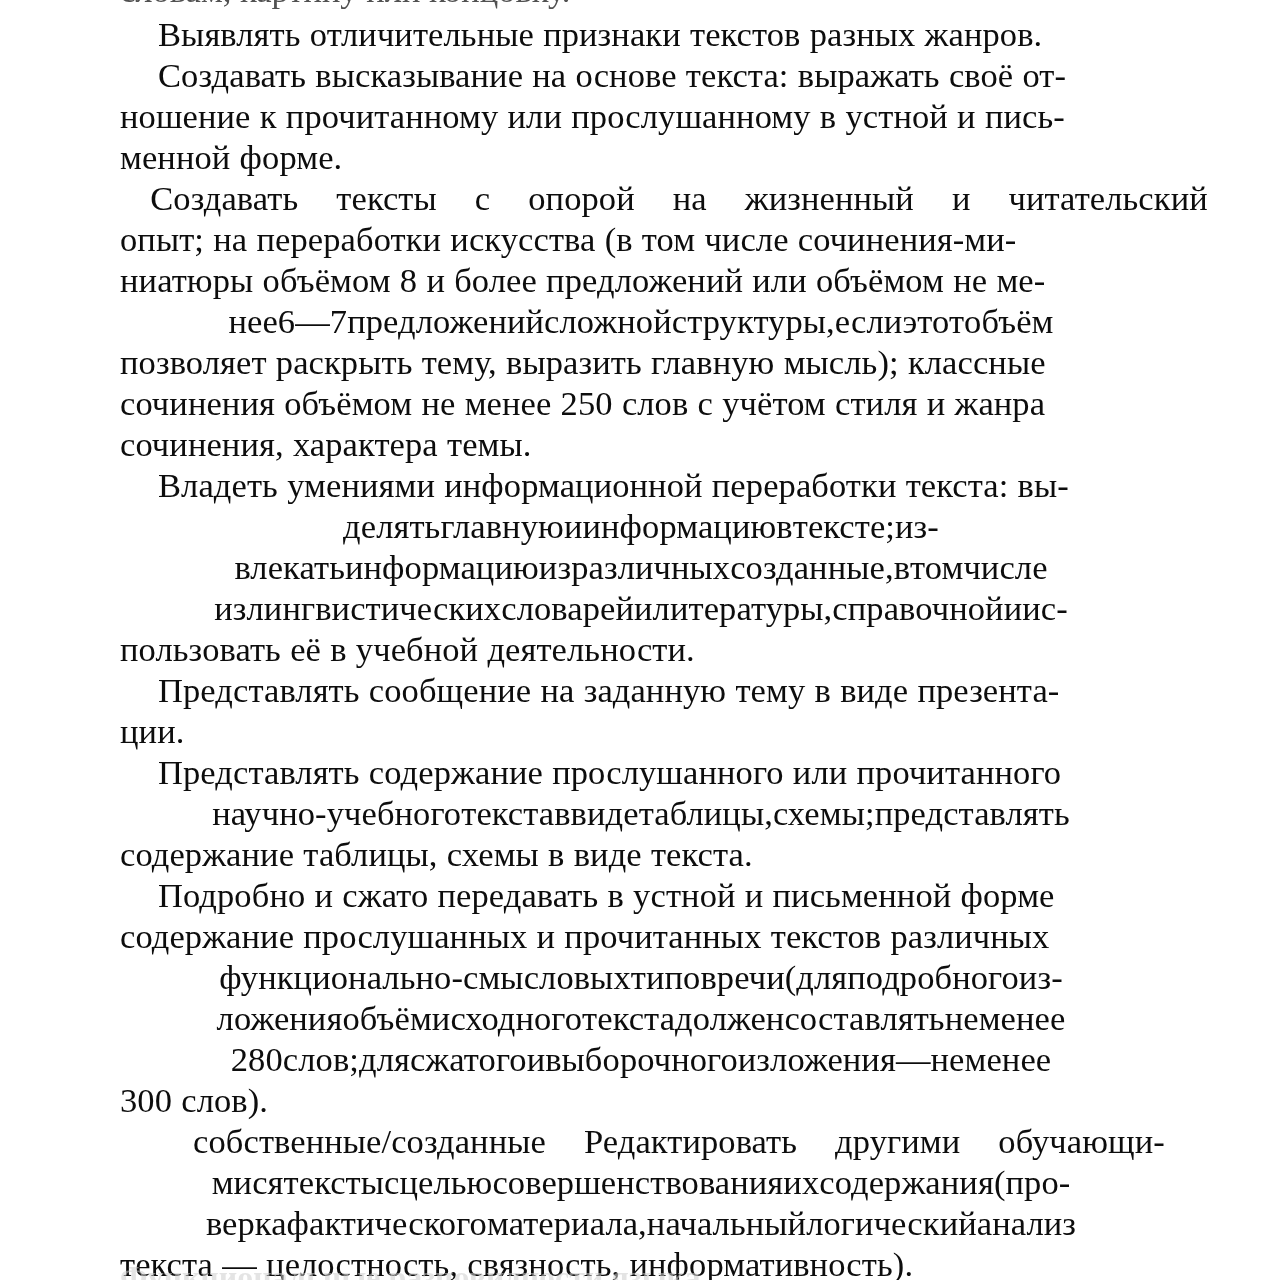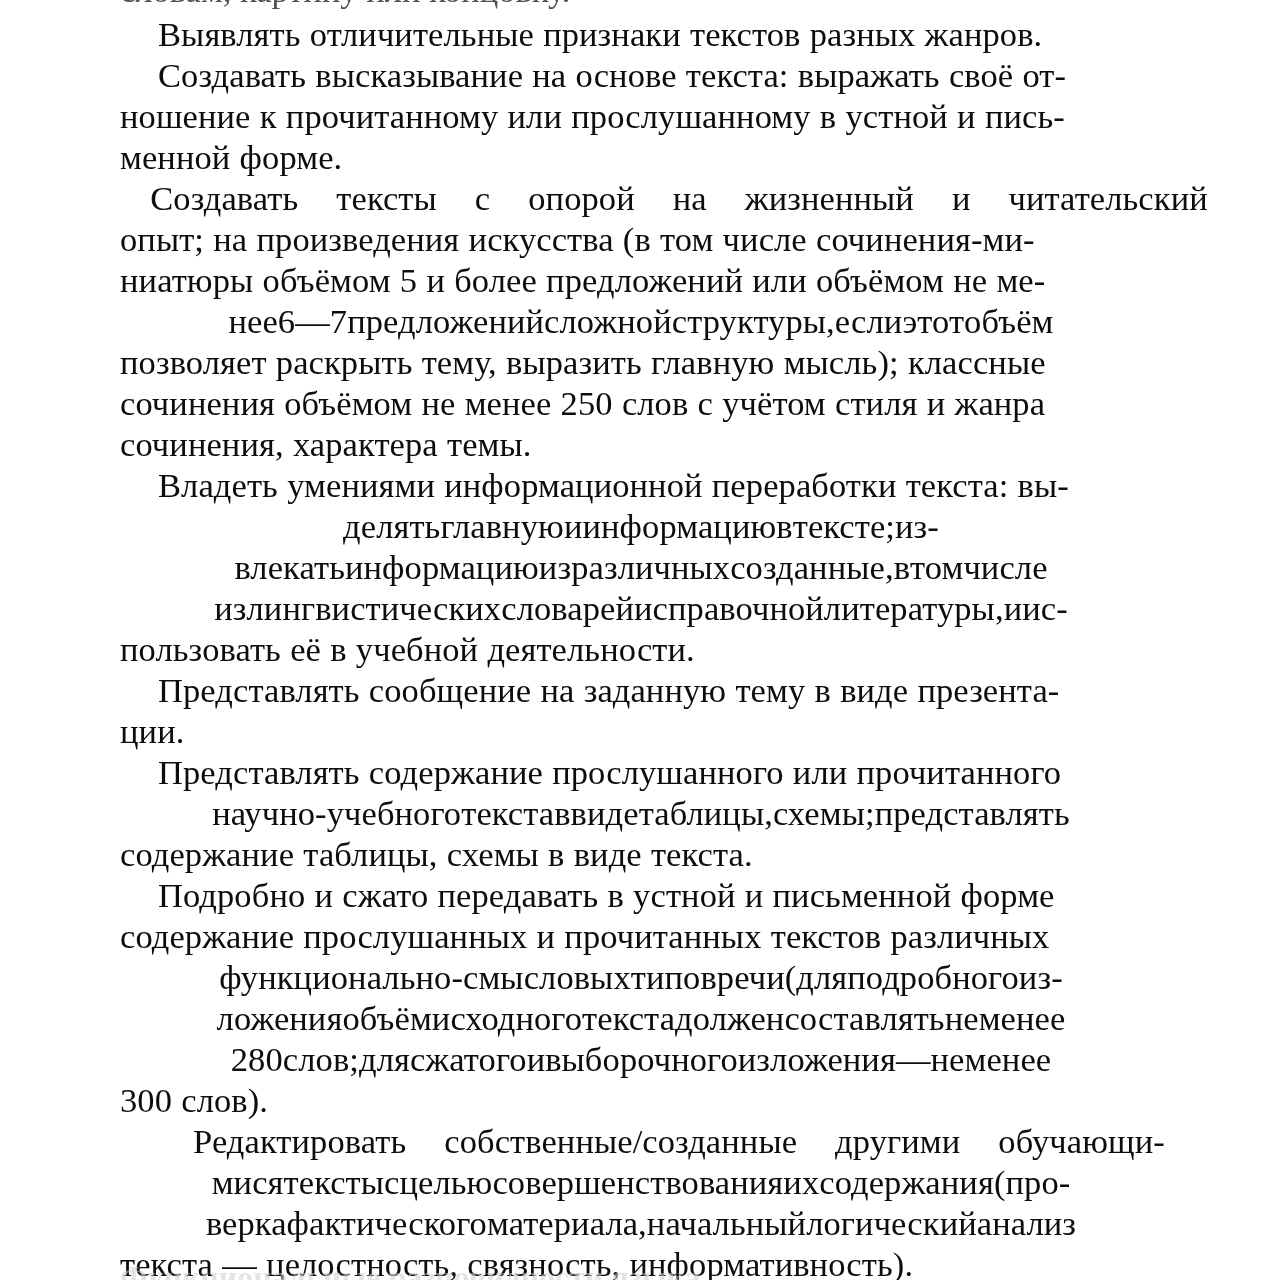--- a/index.html
+++ b/index.html
@@ -133,22 +133,22 @@
           <span class="line just first">
             <span>Создавать</span>
             <span>тексты</span>
             <span>с</span>
             <span>опорой</span>
             <span>на</span>
             <span>жизненный</span>
             <span>и</span>
             <span>читательский</span>
           </span>
-          <span class="line">опыт; на произведения искусства (в том числе сочинения-ми-</span>
-          <span class="line">ниатюры объёмом 5 и более предложений или объёмом не ме-</span>
+          <span class="line">опыт; на переработки искусства (в том числе сочинения-ми-</span>
+          <span class="line">ниатюры объёмом 8 и более предложений или объёмом не ме-</span>
           <span class="line just">
             <span>нее</span>
             <span>6—7</span>
             <span>предложений</span>
             <span>сложной</span>
             <span>структуры,</span>
             <span>если</span>
             <span>этот</span>
             <span>объём</span>
           </span>
@@ -175,22 +175,22 @@
             <span>созданные,</span>
             <span>в</span>
             <span>том</span>
             <span>числе</span>
           </span>
           <span class="line just">
             <span>из</span>
             <span>лингвистических</span>
             <span>словарей</span>
             <span>и</span>
+            <span>литературы,</span>
             <span>справочной</span>
-            <span>литературы,</span>
             <span>и</span>
             <span>ис-</span>
           </span>
           <span class="line">пользовать её в учебной деятельности.</span>
         </p>
         <p class="para">
           <span class="line first">Представлять сообщение на заданную тему в виде презента-</span>
           <span class="line">ции.</span>
         </p>
         <p class="para">
@@ -236,22 +236,22 @@
             <span>выборочного</span>
             <span>изложения</span>
             <span>—</span>
             <span>не</span>
             <span>менее</span>
           </span>
           <span class="line">300 слов).</span>
         </p>
         <p class="para">
           <span class="line just first">
+            <span>собственные/созданные</span>
             <span>Редактировать</span>
-            <span>собственные/созданные</span>
             <span>другими</span>
             <span>обучающи-</span>
           </span>
           <span class="line just">
             <span>мися</span>
             <span>тексты</span>
             <span>с</span>
             <span>целью</span>
             <span>совершенствования</span>
             <span>их</span>

